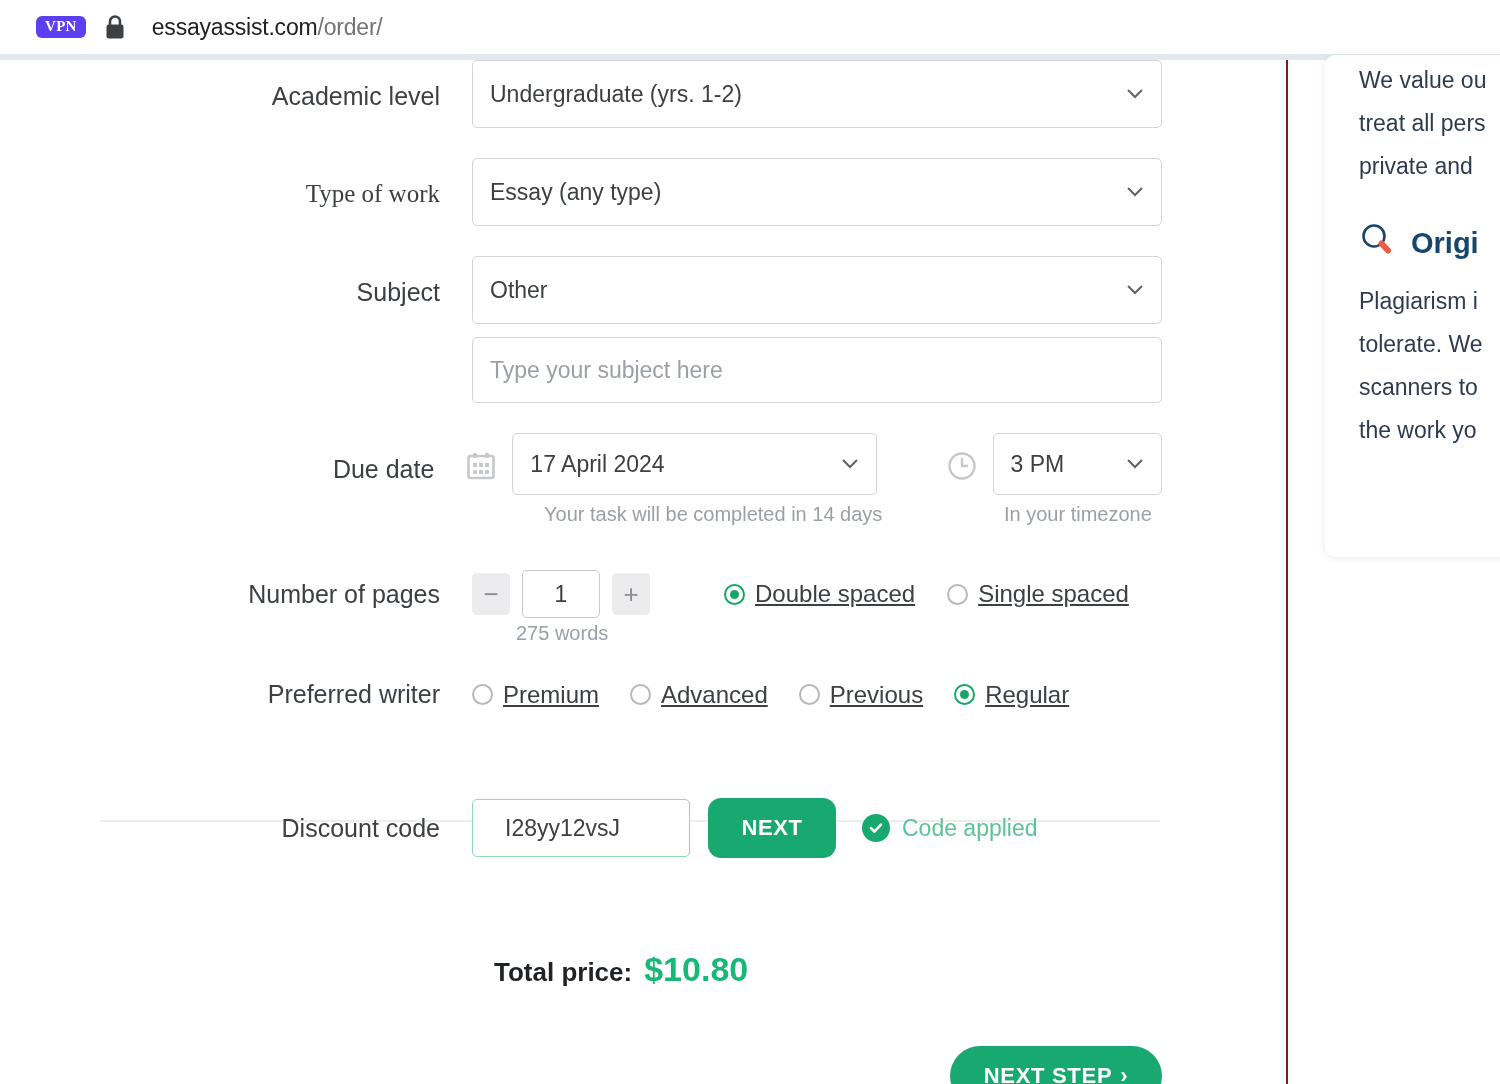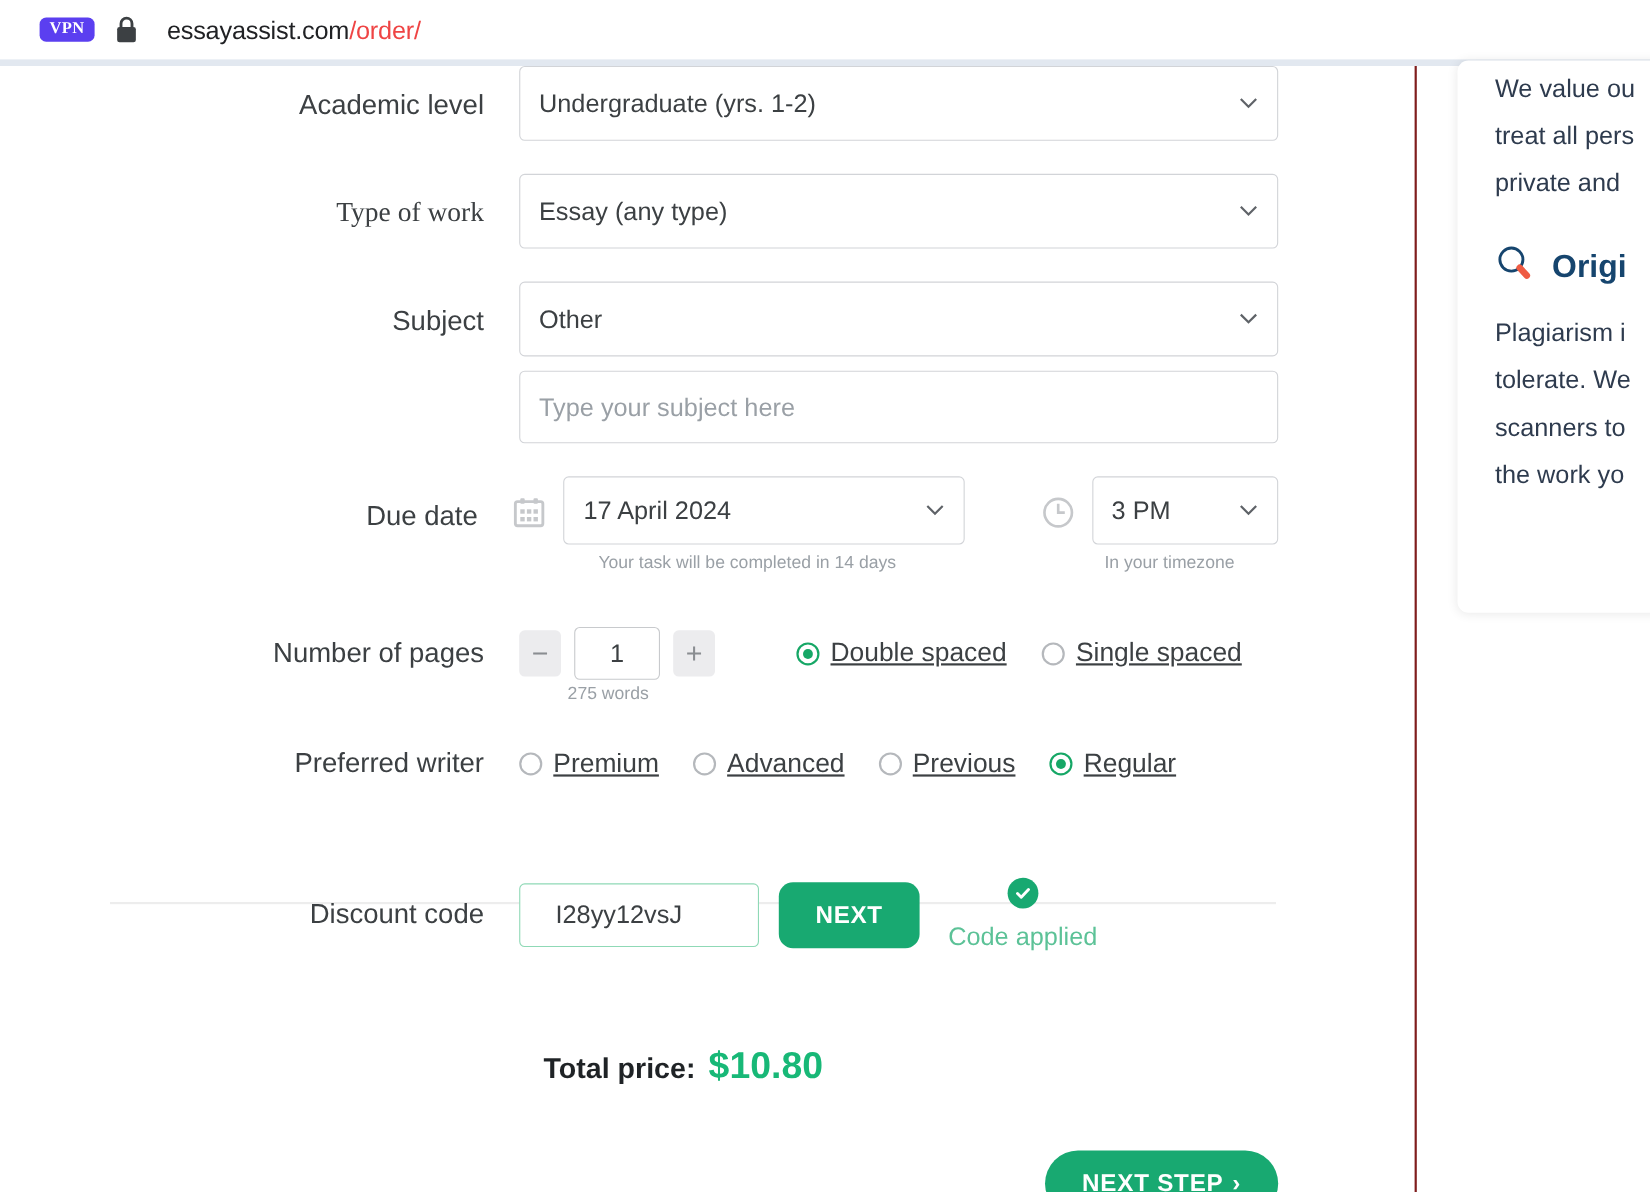--- a/index.html
+++ b/index.html
@@ -44,21 +44,21 @@
     display: flex;
     align-items: center;
   }
   .url-text {
     margin-left: 26px;
     font-size: 23px;
     color: #202124;
     letter-spacing: -0.2px;
     white-space: nowrap;
   }
-  .url-path { color: #ef4444; }
+  .url-path { color: #737373; }
 
   
   #page {
     position: absolute;
     left: 0; top: 60px;
     width: 1500px; height: 1024px;
     background: #ffffff;
   }
 
   #main-col {
@@ -109,21 +109,21 @@
     border-radius: 5px;
     display: flex;
     align-items: center;
     padding-left: 17px;
     font-size: 23px;
     color: #9aa0a6;
   }
 
   .hint {
     position: absolute;
-    font-size: 16px;
+    font-size: 20px;
     color: #9aa0a6;
     white-space: nowrap;
   }
 
   
   .step-btn {
     width: 38px; height: 42px;
     background: #ececee;
     border: none;
     border-radius: 5px;
@@ -441,21 +441,21 @@
 
     <div class="frow" style="left:100px; top:738px; width:1062px; align-items:center;">
       <div class="flabel" style="width:340px;">Discount code</div>
 
       <div class="discount-input" style="margin-left:32px;">
         <span>I28yy12vsJ</span>
       </div>
 
       <button class="apply-btn" style="margin-left:18px;">NEXT</button>
 
-      <span class="code-applied" style="margin-left:26px;flex-direction:column;">
+      <span class="code-applied" style="margin-left:26px;">
         <span class="check-circle">
           <svg width="18" height="18" viewBox="0 0 18 18">
               <path d="M4 9.2 L7.4 12.6 L14 5.6" fill="none" stroke="#ffffff" stroke-width="2.6" stroke-linecap="round" stroke-linejoin="round"></path>
             </svg>
         </span>
         <span>Code applied</span>
       </span>
     </div>
 
     <div class="total-line">

